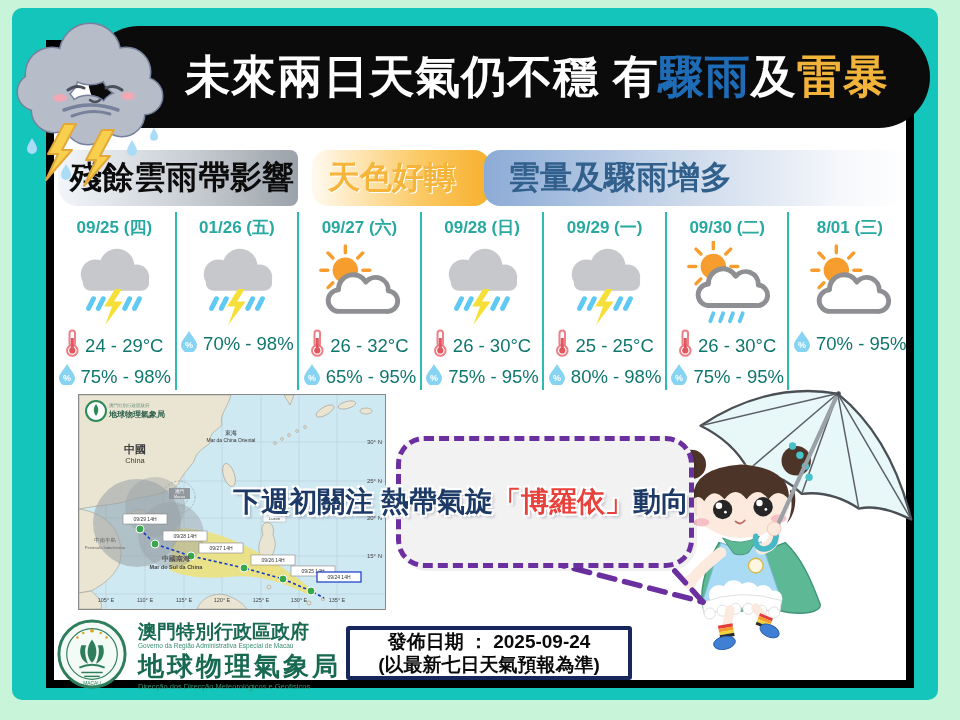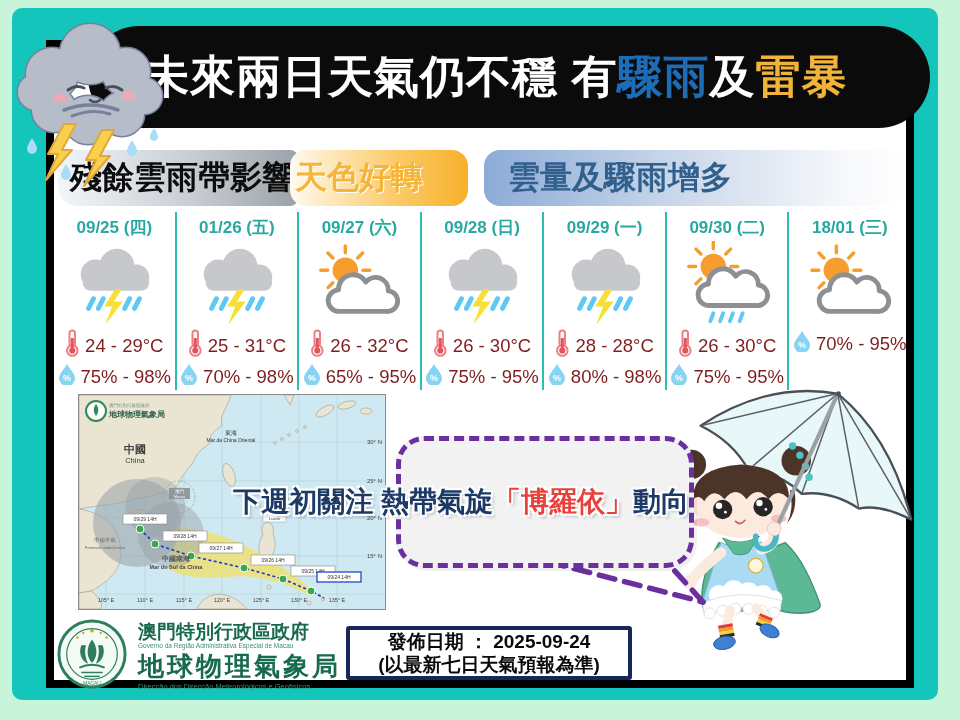--- a/index.html
+++ b/index.html
@@ -1,35 +1,35 @@
 <!DOCTYPE html>
 <html><head>
 <meta charset="utf-8">
 <style>
   html,body{margin:0;padding:0}
   .stage{position:relative;width:960px;height:720px;background:#c8f5d9;font-family:"Liberation Sans","DejaVu Sans",sans-serif;overflow:hidden}
   .frame{position:absolute;left:12px;top:8px;width:926px;height:692px;background:#14c5bb;border-radius:10px}
   .card{position:absolute;left:46px;top:40px;width:868px;height:648px;background:#fff;border:8px solid #000;box-sizing:border-box}
-  .banner{position:absolute;left:88px;top:26px;width:842px;height:102px;background:#0b0b0c;border-radius:52px;display:flex;align-items:center;justify-content:flex-start;z-index:6}
+  .banner{position:absolute;left:88px;top:26px;width:842px;height:102px;background:#0b0b0c;border-radius:52px;display:flex;align-items:center;justify-content:center;z-index:6}
   .banner-title{font-size:45px;font-weight:bold;color:#fff;letter-spacing:1px;white-space:nowrap;padding-left:56px}
   .banner-title .hl-rain{color:#1e6cb5}
   .banner-title .hl-storm{color:#f2b33a}
   .cloud-mascot{position:absolute;left:2px;top:12px;width:172px;height:176px;z-index:7}
 
   .seg{position:absolute;top:150px;height:56px;display:flex;align-items:center;font-weight:bold;font-size:32px;box-sizing:border-box;z-index:2}
   .seg1{left:58px;width:240px;background:linear-gradient(90deg,#f2f6fa 0%,#c9ced4 55%,#9ba2a9 100%);border-radius:8px 8px 8px 20px;color:#0c0c0c;padding-left:12px}
-  .seg2{left:290px;width:178px;background:linear-gradient(90deg,#fffaf0 0%,#fbca66 60%,#f7b02c 100%);border-radius:16px;color:#f5b43a;padding-left:5px;text-shadow:1px 1px 0 #fff}
+  .seg2{left:312px;width:178px;background:linear-gradient(90deg,#fffaf0 0%,#fbca66 60%,#f7b02c 100%);border-radius:16px;color:#f5b43a;padding-left:16px;text-shadow:1px 1px 0 #fff}
   .seg3{left:484px;width:422px;background:linear-gradient(90deg,#8cabd6 0%,#c9d7ea 45%,#f6f8fb 85%,#ffffff 100%);border-radius:16px;color:#31608d;padding-left:24px}
 
   .forecast{position:absolute;left:54px;top:212px;width:856px;height:178px;display:flex;z-index:2}
   .day{flex:1;display:flex;flex-direction:column;align-items:center;box-sizing:border-box}
   .day + .day{border-left:2px solid #2bbcb2}
   .day-date{color:#27a9a1;font-size:17px;font-weight:bold;margin-top:4px;white-space:nowrap}
   .day-icon{width:100px;height:88px;margin-top:2px}
-  .metric{display:flex;align-items:center;gap:5px;font-size:18.5px;color:#7f1d1d;white-space:nowrap}
+  .metric{display:flex;align-items:center;gap:5px;font-size:18.5px;color:#0f766e;white-space:nowrap}
   .metric.temp{margin-top:0}
   .metric.hum{margin-top:1px}
 
   .map{position:absolute;left:78px;top:394px;width:306px;height:214px;border:1px solid #8a8a8a;background:#cfe9f2;z-index:2}
 
   .bubble{position:absolute;left:396px;top:436px;width:298px;height:132px;background:#f2f2f3;border:5px dashed #6b2fa0;border-radius:28px;display:flex;flex-direction:row;align-items:center;justify-content:flex-end;z-index:4;box-sizing:border-box;box-shadow:3px 3px 0 rgba(0,0,0,0.06)}
   .bubble-line{font-weight:bold;font-size:28px;color:#1d3a66;line-height:36px;white-space:nowrap;text-shadow:-2px -2px 0 #fff,2px -2px 0 #fff,-2px 2px 0 #fff,2px 2px 0 #fff,3px 3px 3px rgba(60,60,90,.35)}
   .bubble-line .name-red{color:#e8413c}
   .bubble-tail{position:absolute;left:545px;top:556px;width:190px;height:64px;z-index:3}
 
@@ -153,29 +153,20 @@
       <rect x="18" y="34" width="68" height="17" rx="8.5" fill="#c7c8cc"></rect>
       <g stroke="#5ec9f2" stroke-width="5" stroke-linecap="round">
         <line x1="29" y1="59" x2="24" y2="69"></line>
         <line x1="39" y1="59" x2="34" y2="69"></line>
         <line x1="66" y1="59" x2="61" y2="69"></line>
         <line x1="76" y1="59" x2="71" y2="69"></line>
       </g>
       <path d="M51,49 L40,67 L48,67 L41,86 L59,62 L50,62 L58,49 Z" fill="#f6df39"></path>
     </g>
   </svg></div>
-      <div class="metric temp">
-        <span><svg width="15" height="28" viewBox="0 0 15 28">
-              <rect x="4.5" y="1.5" width="5.5" height="16" rx="2.7" fill="#fff" stroke="#ee7f86" stroke-width="2"></rect>
-              <circle cx="7.3" cy="21.5" r="5.3" fill="#fff" stroke="#ee7f86" stroke-width="2"></circle>
-              <line x1="7.3" y1="9" x2="7.3" y2="20" stroke="#e0555e" stroke-width="3"></line>
-              <circle cx="7.3" cy="21.5" r="3.1" fill="#e0555e"></circle>
-            </svg></span>
-        <span>25 - 31°C</span>
-      </div>
       <div class="metric hum">
         <span><svg width="18" height="22" viewBox="0 0 18 22">
               <path d="M9 1 C12.5 7 17 11 17 15.2 A8 8 0 0 1 1 15.2 C1 11 5.5 7 9 1 Z" fill="#86d3f2"></path>
               <text x="9" y="18" font-size="9" font-weight="bold" fill="#fff" text-anchor="middle">%</text>
             </svg></span>
         <span>70% - 98%</span>
       </div>
     </div>
     <div class="day">
       <div class="day-date">09/27 (六)</div>
@@ -263,21 +254,21 @@
       <path d="M51,49 L40,67 L48,67 L41,86 L59,62 L50,62 L58,49 Z" fill="#f6df39"></path>
     </g>
   </svg></div>
       <div class="metric temp">
         <span><svg width="15" height="28" viewBox="0 0 15 28">
               <rect x="4.5" y="1.5" width="5.5" height="16" rx="2.7" fill="#fff" stroke="#ee7f86" stroke-width="2"></rect>
               <circle cx="7.3" cy="21.5" r="5.3" fill="#fff" stroke="#ee7f86" stroke-width="2"></circle>
               <line x1="7.3" y1="9" x2="7.3" y2="20" stroke="#e0555e" stroke-width="3"></line>
               <circle cx="7.3" cy="21.5" r="3.1" fill="#e0555e"></circle>
             </svg></span>
-        <span>28 - 28°C</span>
+        <span>25 - 25°C</span>
       </div>
       <div class="metric hum">
         <span><svg width="18" height="22" viewBox="0 0 18 22">
               <path d="M9 1 C12.5 7 17 11 17 15.2 A8 8 0 0 1 1 15.2 C1 11 5.5 7 9 1 Z" fill="#86d3f2"></path>
               <text x="9" y="18" font-size="9" font-weight="bold" fill="#fff" text-anchor="middle">%</text>
             </svg></span>
         <span>80% - 98%</span>
       </div>
     </div>
     <div class="day">
@@ -314,21 +305,21 @@
       </div>
       <div class="metric hum">
         <span><svg width="18" height="22" viewBox="0 0 18 22">
               <path d="M9 1 C12.5 7 17 11 17 15.2 A8 8 0 0 1 1 15.2 C1 11 5.5 7 9 1 Z" fill="#86d3f2"></path>
               <text x="9" y="18" font-size="9" font-weight="bold" fill="#fff" text-anchor="middle">%</text>
             </svg></span>
         <span>75% - 95%</span>
       </div>
     </div>
     <div class="day">
-      <div class="day-date">18/01 (三)</div>
+      <div class="day-date">8/01 (三)</div>
       <div class="day-icon"><svg viewBox="0 0 100 90" width="100" height="88">
     <g>
       <g stroke="#f79d2d" stroke-width="3.5" stroke-linecap="round">
         <line x1="54" y1="30" x2="61" y2="30"></line>
                 <line x1="48.7" y1="42.7" x2="53.7" y2="47.7"></line>
         <line x1="36" y1="48" x2="36" y2="55"></line>
                 <line x1="23.3" y1="42.7" x2="18.3" y2="47.7"></line>
         <line x1="18" y1="30" x2="11" y2="30"></line>
                 <line x1="23.3" y1="17.3" x2="18.3" y2="12.3"></line>
         <line x1="36" y1="12" x2="36" y2="5"></line>

